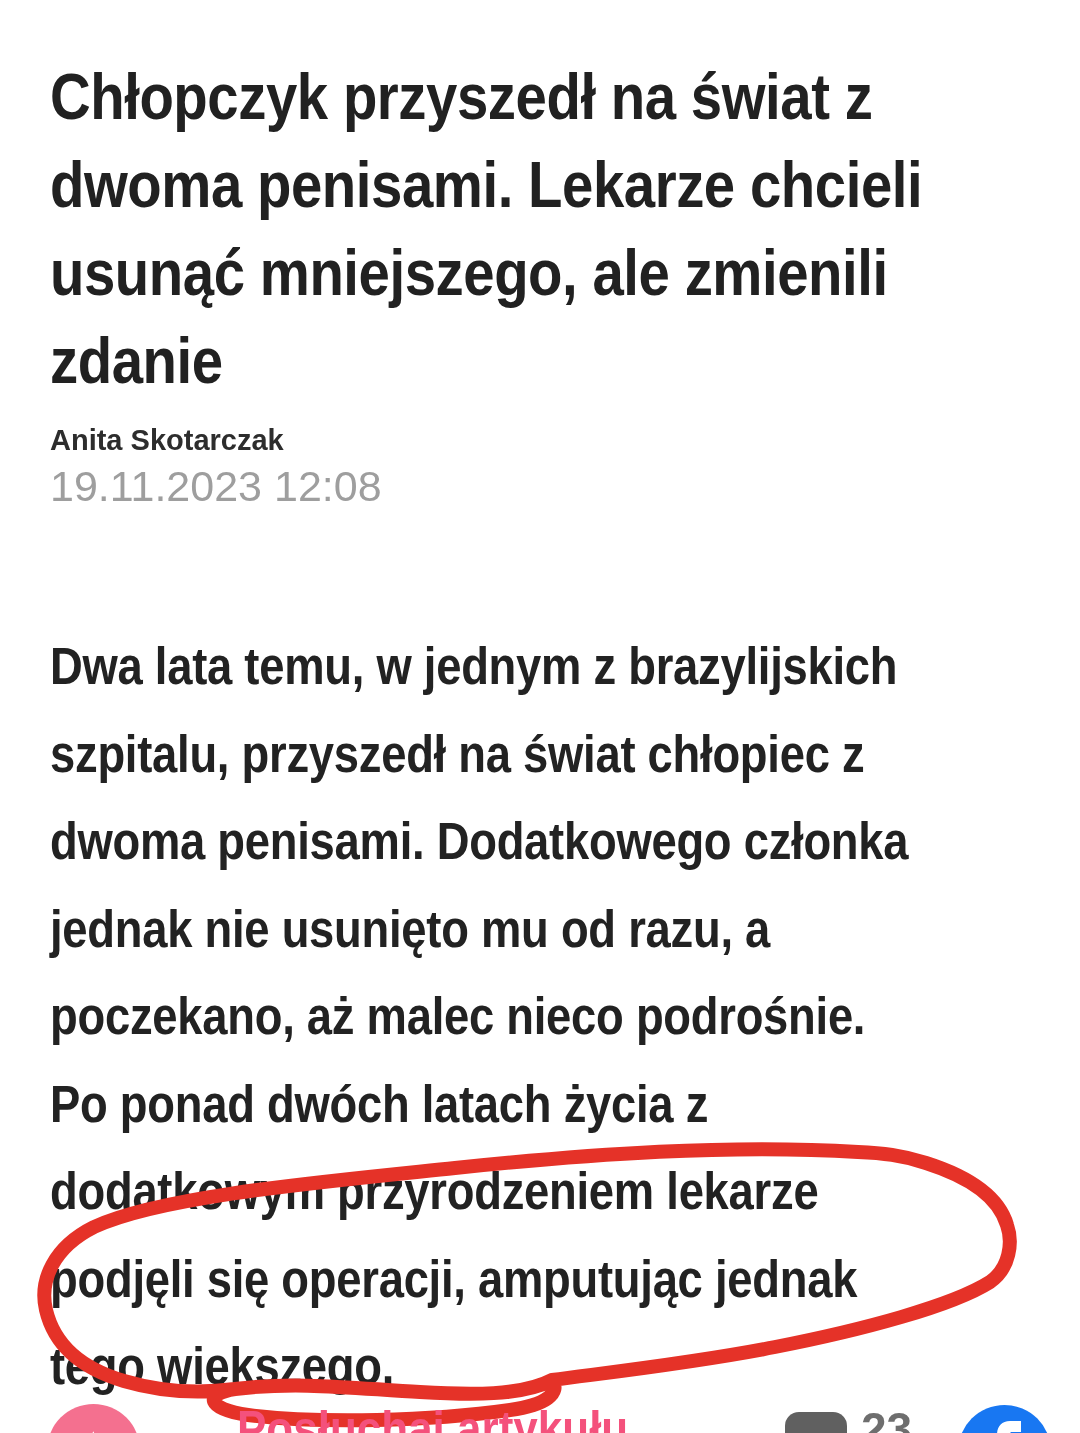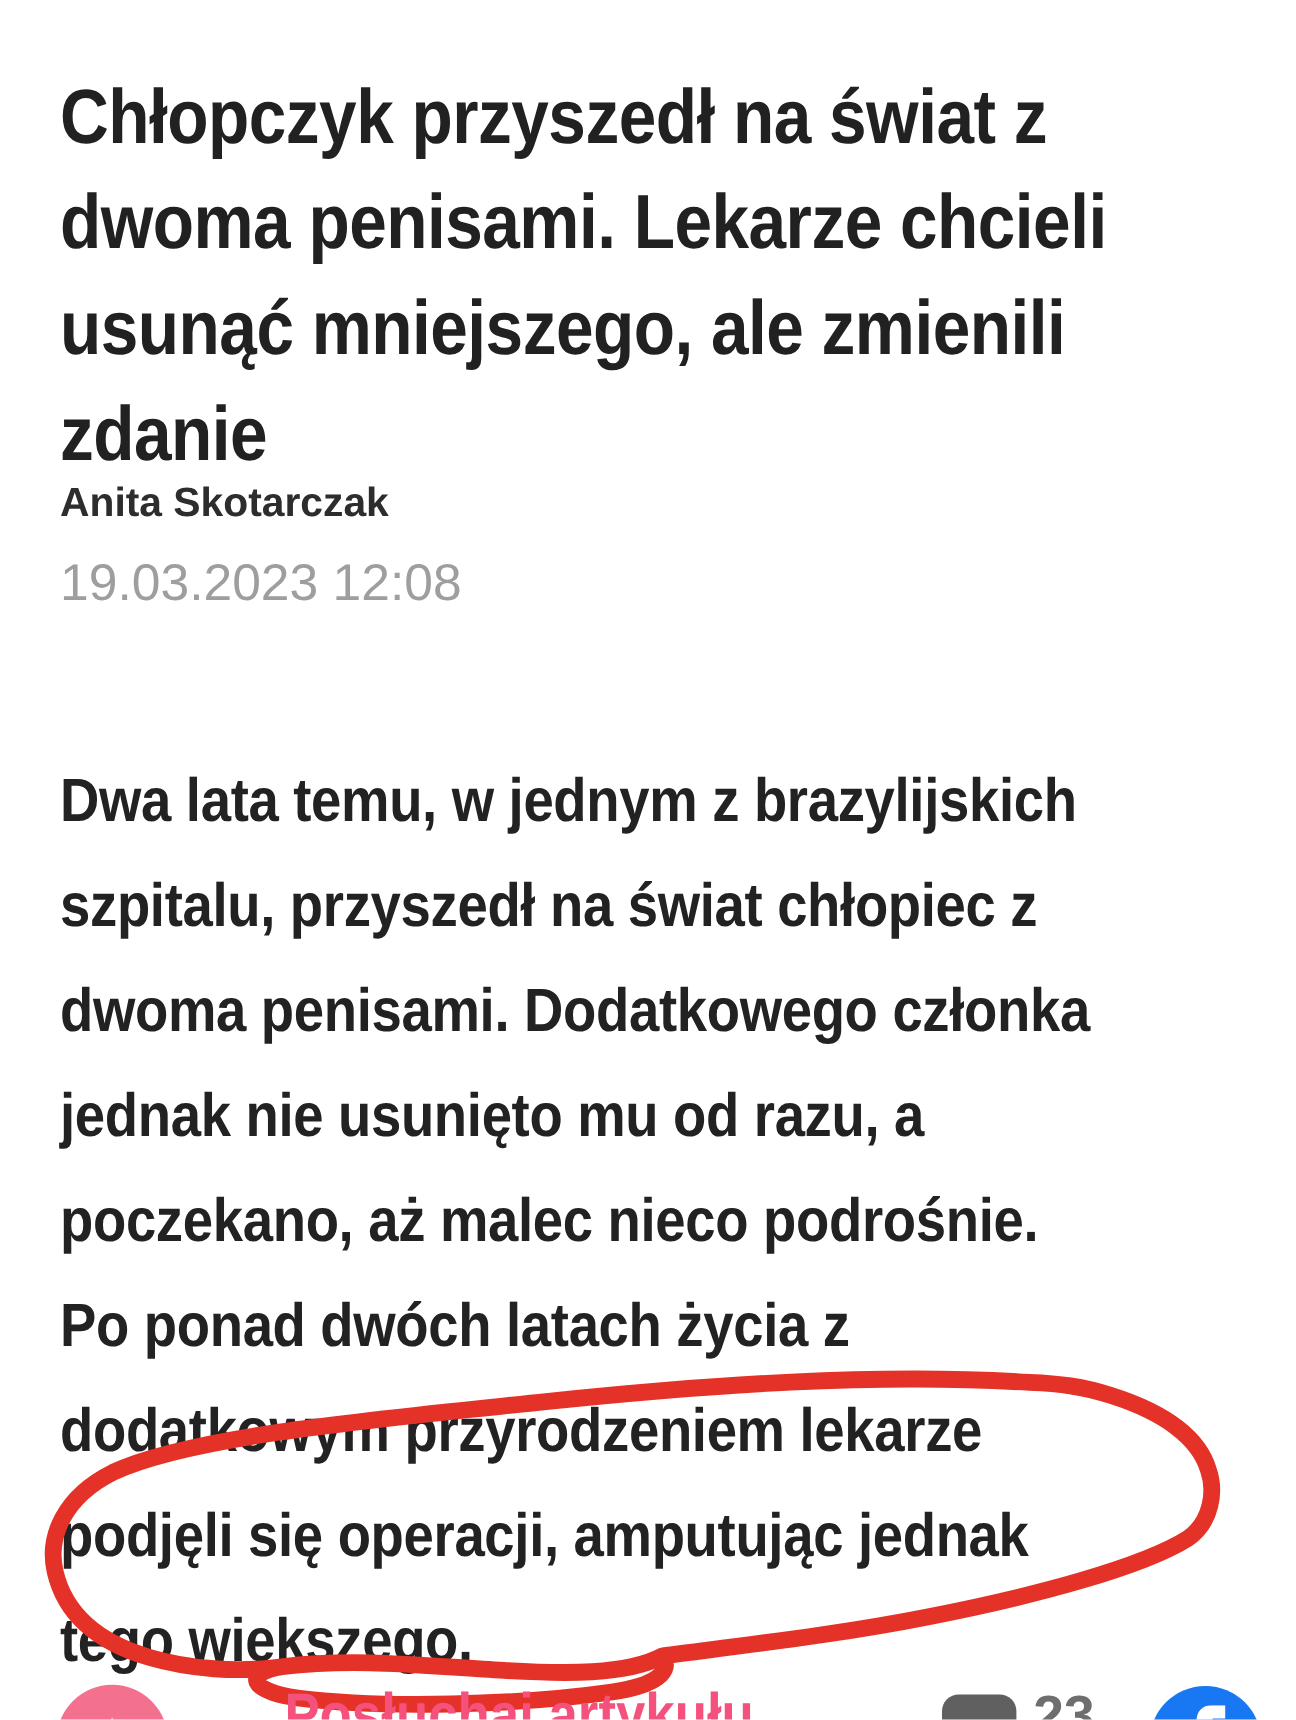--- a/index.html
+++ b/index.html
@@ -16,22 +16,22 @@
   }
   .title {
     position: absolute; left: 50px; top: 10px;
     width: 1250px;
     font-size: 64px; font-weight: 700; line-height: 88px;
     letter-spacing: -0.5px;
     color: var(--headline-text, #212121);
     transform: scaleX(0.88);
   }
   .author {
-    position: absolute; left: 50px; top: 394px;
-    font-size: 34px; font-weight: 700; line-height: 50px;
+    position: absolute; left: 50px; top: 415px;
+    font-size: 29px; font-weight: 700; line-height: 50px;
     color: var(--author-text, #2d2d2d);
   }
   .date {
     position: absolute; left: 50px; top: 461px;
     font-size: 43px; font-weight: 400; line-height: 50px;
     color: var(--date-text, #9e9e9e);
   }
   .body-text {
     position: absolute; left: 50px; top: 572px;
     width: 1180px;
@@ -95,21 +95,21 @@
 </head>
 <body>
 
 <h1 class="title condensed">Chłopczyk przyszedł na świat z
 dwoma penisami. Lekarze chcieli
 usunąć mniejszego, ale zmienili
 zdanie</h1>
 
 <div class="author">Anita Skotarczak</div>
 
-<div class="date">19.03.2023 12:08</div>
+<div class="date">19.11.2023 12:08</div>
 
 <p class="body-text condensed">Dwa lata temu, w jednym z brazylijskich
 szpitalu, przyszedł na świat chłopiec z
 dwoma penisami. Dodatkowego członka
 jednak nie usunięto mu od razu, a
 poczekano, aż malec nieco podrośnie.
 Po ponad dwóch latach życia z
 dodatkowym przyrodzeniem lekarze
 podjęli się operacji, amputując jednak
 tego większego.</p>

